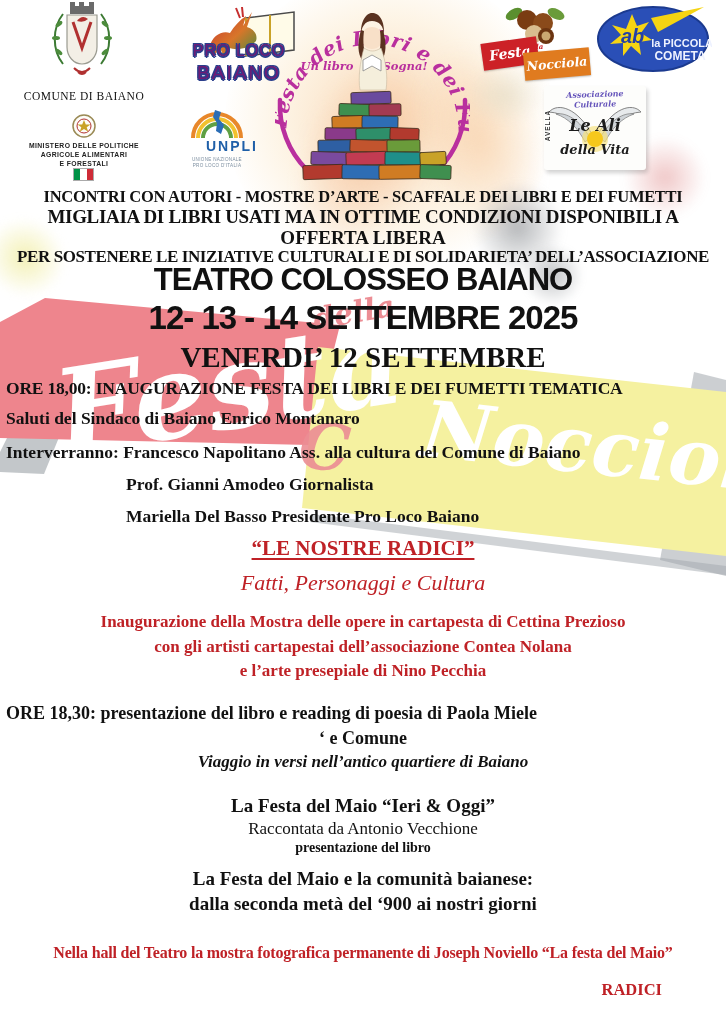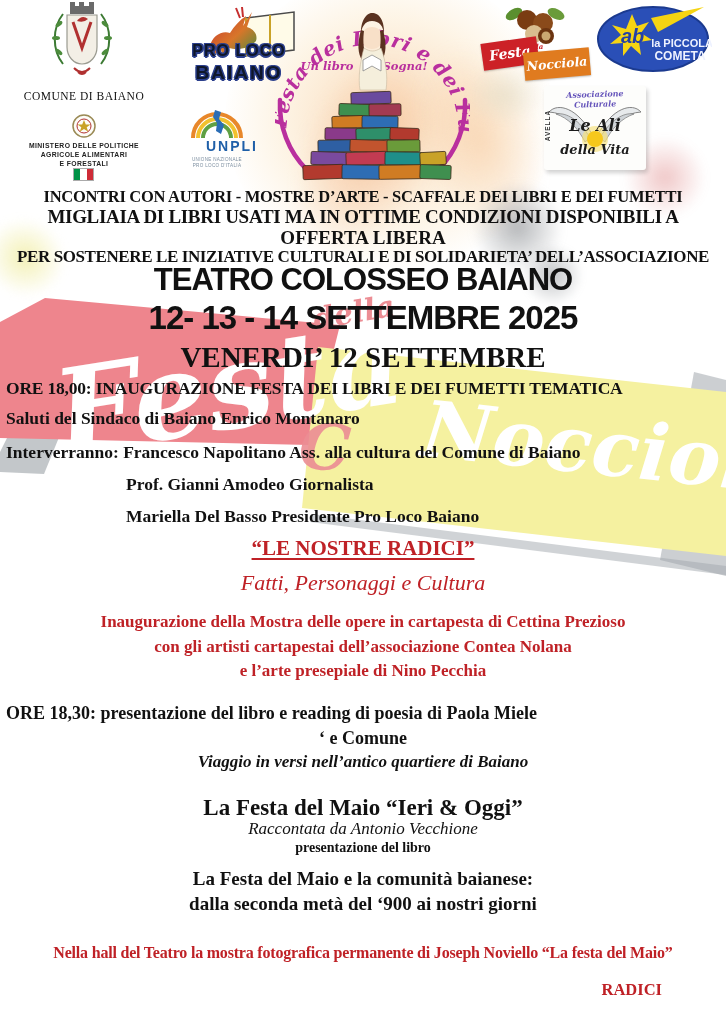--- a/index.html
+++ b/index.html
@@ -29,21 +29,21 @@
   .g8{left:465px;top:65px;width:80px;height:60px;filter:blur(5px);
       background:radial-gradient(ellipse, rgba(225,218,195,.6), rgba(255,255,255,0) 70%);}
   
   .line{position:absolute;left:0;width:726px;text-align:center;white-space:nowrap;z-index:3;}
   .serifb{font-weight:bold;}
   .red{color:#bf2126;}
   .sans-head{font-family:"Liberation Sans", sans-serif;font-weight:800;letter-spacing:-1px;}
   .leftline{text-align:left;padding-left:6px;}
   
   .logo{position:absolute;z-index:3;}
-  .pl-txt{font-family:"Liberation Sans", sans-serif;font-weight:700;color:#0f172a;text-align:center;
+  .pl-txt{font-family:"Liberation Sans", sans-serif;font-weight:400;color:#701a75;text-align:center;
      text-shadow:-1.3px -1.3px 0 #2b3f8c,1.3px -1.3px 0 #2b3f8c,-1.3px 1.3px 0 #2b3f8c,1.3px 1.3px 0 #2b3f8c,0 1.6px 0 #2b3f8c;}
   .unpli-name{font-family:"Liberation Sans", sans-serif;font-weight:800;color:#1f5fa8;letter-spacing:2px;text-align:center;font-size:14px;}
   .unpli-sub{font-family:"Liberation Sans", sans-serif;color:#7d8fa0;font-size:4.6px;text-align:center;line-height:1.3;letter-spacing:.3px;}
   .min-txt{font-family:"Liberation Sans", sans-serif;font-weight:bold;font-size:6.8px;line-height:1.3;letter-spacing:.4px;text-align:center;color:#222;}
   .flag{display:flex;width:21px;height:13px;border:0.5px solid #aaa;}
   .flag div{flex:1;}
   .script{font-style:italic;font-family:"DejaVu Serif", serif;}
   .wm{position:absolute;left:0;top:0;z-index:1;pointer-events:none;}
 </style>
 </head>
@@ -247,22 +247,22 @@
   <div class="line red" style="top:570px;font-size:22px;font-style:italic;">Fatti, Personaggi e Cultura</div>
 
   <div class="line serifb red" style="top:637px;font-size:17px;">con gli artisti  cartapestai dell’associazione  Contea Nolana</div>
   <div class="line serifb red" style="top:612px;font-size:17px;">Inaugurazione della Mostra delle opere in cartapesta di Cettina Prezioso</div>
   <div class="line serifb red" style="top:661px;font-size:17px;">e l’arte presepiale di Nino Pecchia</div>
 
   <div class="line serifb leftline" style="top:703px;font-size:18px;">ORE 18,30:  presentazione del libro  e reading di poesia di  Paola Miele</div>
   <div class="line serifb" style="top:728px;font-size:18px;">‘ e Comune</div>
   <div class="line serifb" style="top:752px;font-size:17px;font-style:italic;">Viaggio in versi  nell’antico quartiere di Baiano</div>
 
-  <div class="line serifb" style="top:795px;font-size:23px;">La Festa del Maio “Ieri &amp; Oggi”</div>
-  <div class="line" style="top:819px;font-size:17px;font-style:italic;">Raccontata da   Antonio Vecchione</div>
+  <div class="line serifb" style="top:795px;font-size:19px;">La Festa del Maio “Ieri &amp; Oggi”</div>
+  <div class="line" style="top:819px;font-size:17px;">Raccontata da   Antonio Vecchione</div>
   <div class="line serifb" style="top:840px;font-size:14px;">presentazione del  libro</div>
   <div class="line serifb" style="top:868px;font-size:19px;">La Festa del Maio e la comunità baianese:</div>
   <div class="line serifb" style="top:893px;font-size:19px;">dalla seconda metà del ‘900 ai nostri giorni</div>
 
   <div class="line serifb red" style="top:944px;font-size:16px;letter-spacing:-0.2px;">Nella hall del Teatro  la mostra fotografica  permanente di Joseph Noviello “La festa del Maio”</div>
   <div class="line serifb red" style="top:980px;text-align:right;padding-right:64px;font-size:16.5px;">RADICI</div>
 
 </div>
 
 </body></html>

